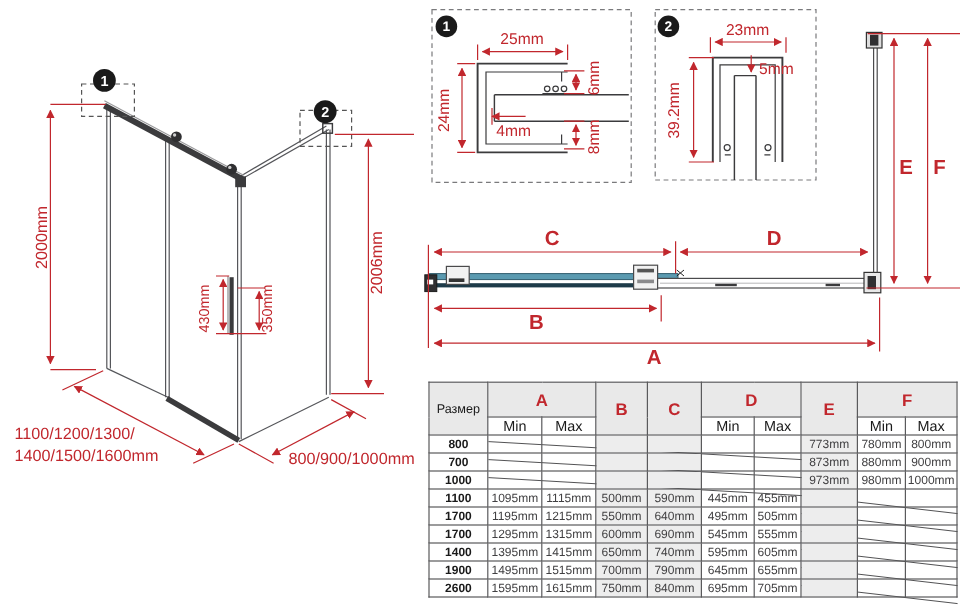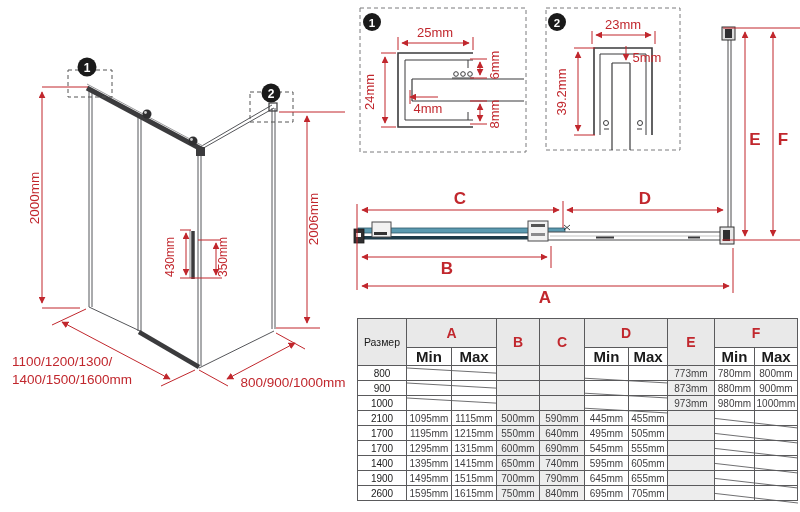--- a/index.html
+++ b/index.html
@@ -11,22 +11,22 @@
               table-layout:fixed;width:441px;font-family:"Liberation Sans",sans-serif;}
   #size-table td,#size-table th{border:1px solid #5a5a5c;padding:0;text-align:center;
               vertical-align:middle;overflow:hidden;white-space:nowrap;background:transparent;}
   #size-table thead tr.r1{height:29px;}
   #size-table thead tr.r2{height:15px;}
   #size-table tbody tr{height:15px;}
   .ghdr{background:#e9e9e9 !important;}
   .shade{background:#ededed !important;}
   .redletter{color:#c1272d;font-size:14px;font-weight:bold;}
   .sizelbl{font-size:10.5px;color:#1a1a1a;font-weight:normal;}
-  .minmax{font-size:15px;font-weight:bold;color:#1a1a1a;}
-  .rowlab{font-size:10px;font-weight:normal;color:#1a1a1a;margin-top:12px;}
+  .minmax{font-size:12px;font-weight:normal;color:#1a1a1a;}
+  .rowlab{font-size:10px;font-weight:bold;color:#1a1a1a;margin-top:12px;}
   .val{font-size:10px;color:#414042;}
 </style>
 </head>
 <body>
 
 <div id="stage">
 
 <svg id="drawing" width="800" height="512" viewBox="0 0 800 512">
   <defs>
     <marker id="ar" viewBox="0 0 10 10" refX="9" refY="5" markerWidth="7" markerHeight="7" orient="auto-start-reverse">
@@ -268,21 +268,21 @@
           <td class="val"></td>
           <td class="shade val"></td>
           <td class="shade val"></td>
           <td class="val"></td>
           <td class="val"></td>
           <td class="shade val">773mm</td>
           <td class="val">780mm</td>
           <td class="val">800mm</td>
         </tr>
         <tr>
-          <td class="rowlab">900</td>
+          <td class="rowlab">700</td>
           <td class="val"></td>
           <td class="val"></td>
           <td class="shade val"></td>
           <td class="shade val"></td>
           <td class="val"></td>
           <td class="val"></td>
           <td class="shade val">873mm</td>
           <td class="val">880mm</td>
           <td class="val">900mm</td>
         </tr>
@@ -292,21 +292,21 @@
           <td class="val"></td>
           <td class="shade val"></td>
           <td class="shade val"></td>
           <td class="val"></td>
           <td class="val"></td>
           <td class="shade val">973mm</td>
           <td class="val">980mm</td>
           <td class="val">1000mm</td>
         </tr>
         <tr>
-          <td class="rowlab">2100</td>
+          <td class="rowlab">1100</td>
           <td class="val">1095mm</td>
           <td class="val">1115mm</td>
           <td class="shade val">500mm</td>
           <td class="shade val">590mm</td>
           <td class="val">445mm</td>
           <td class="val">455mm</td>
           <td class="shade val"></td>
           <td class="val"></td>
           <td class="val"></td>
         </tr>

